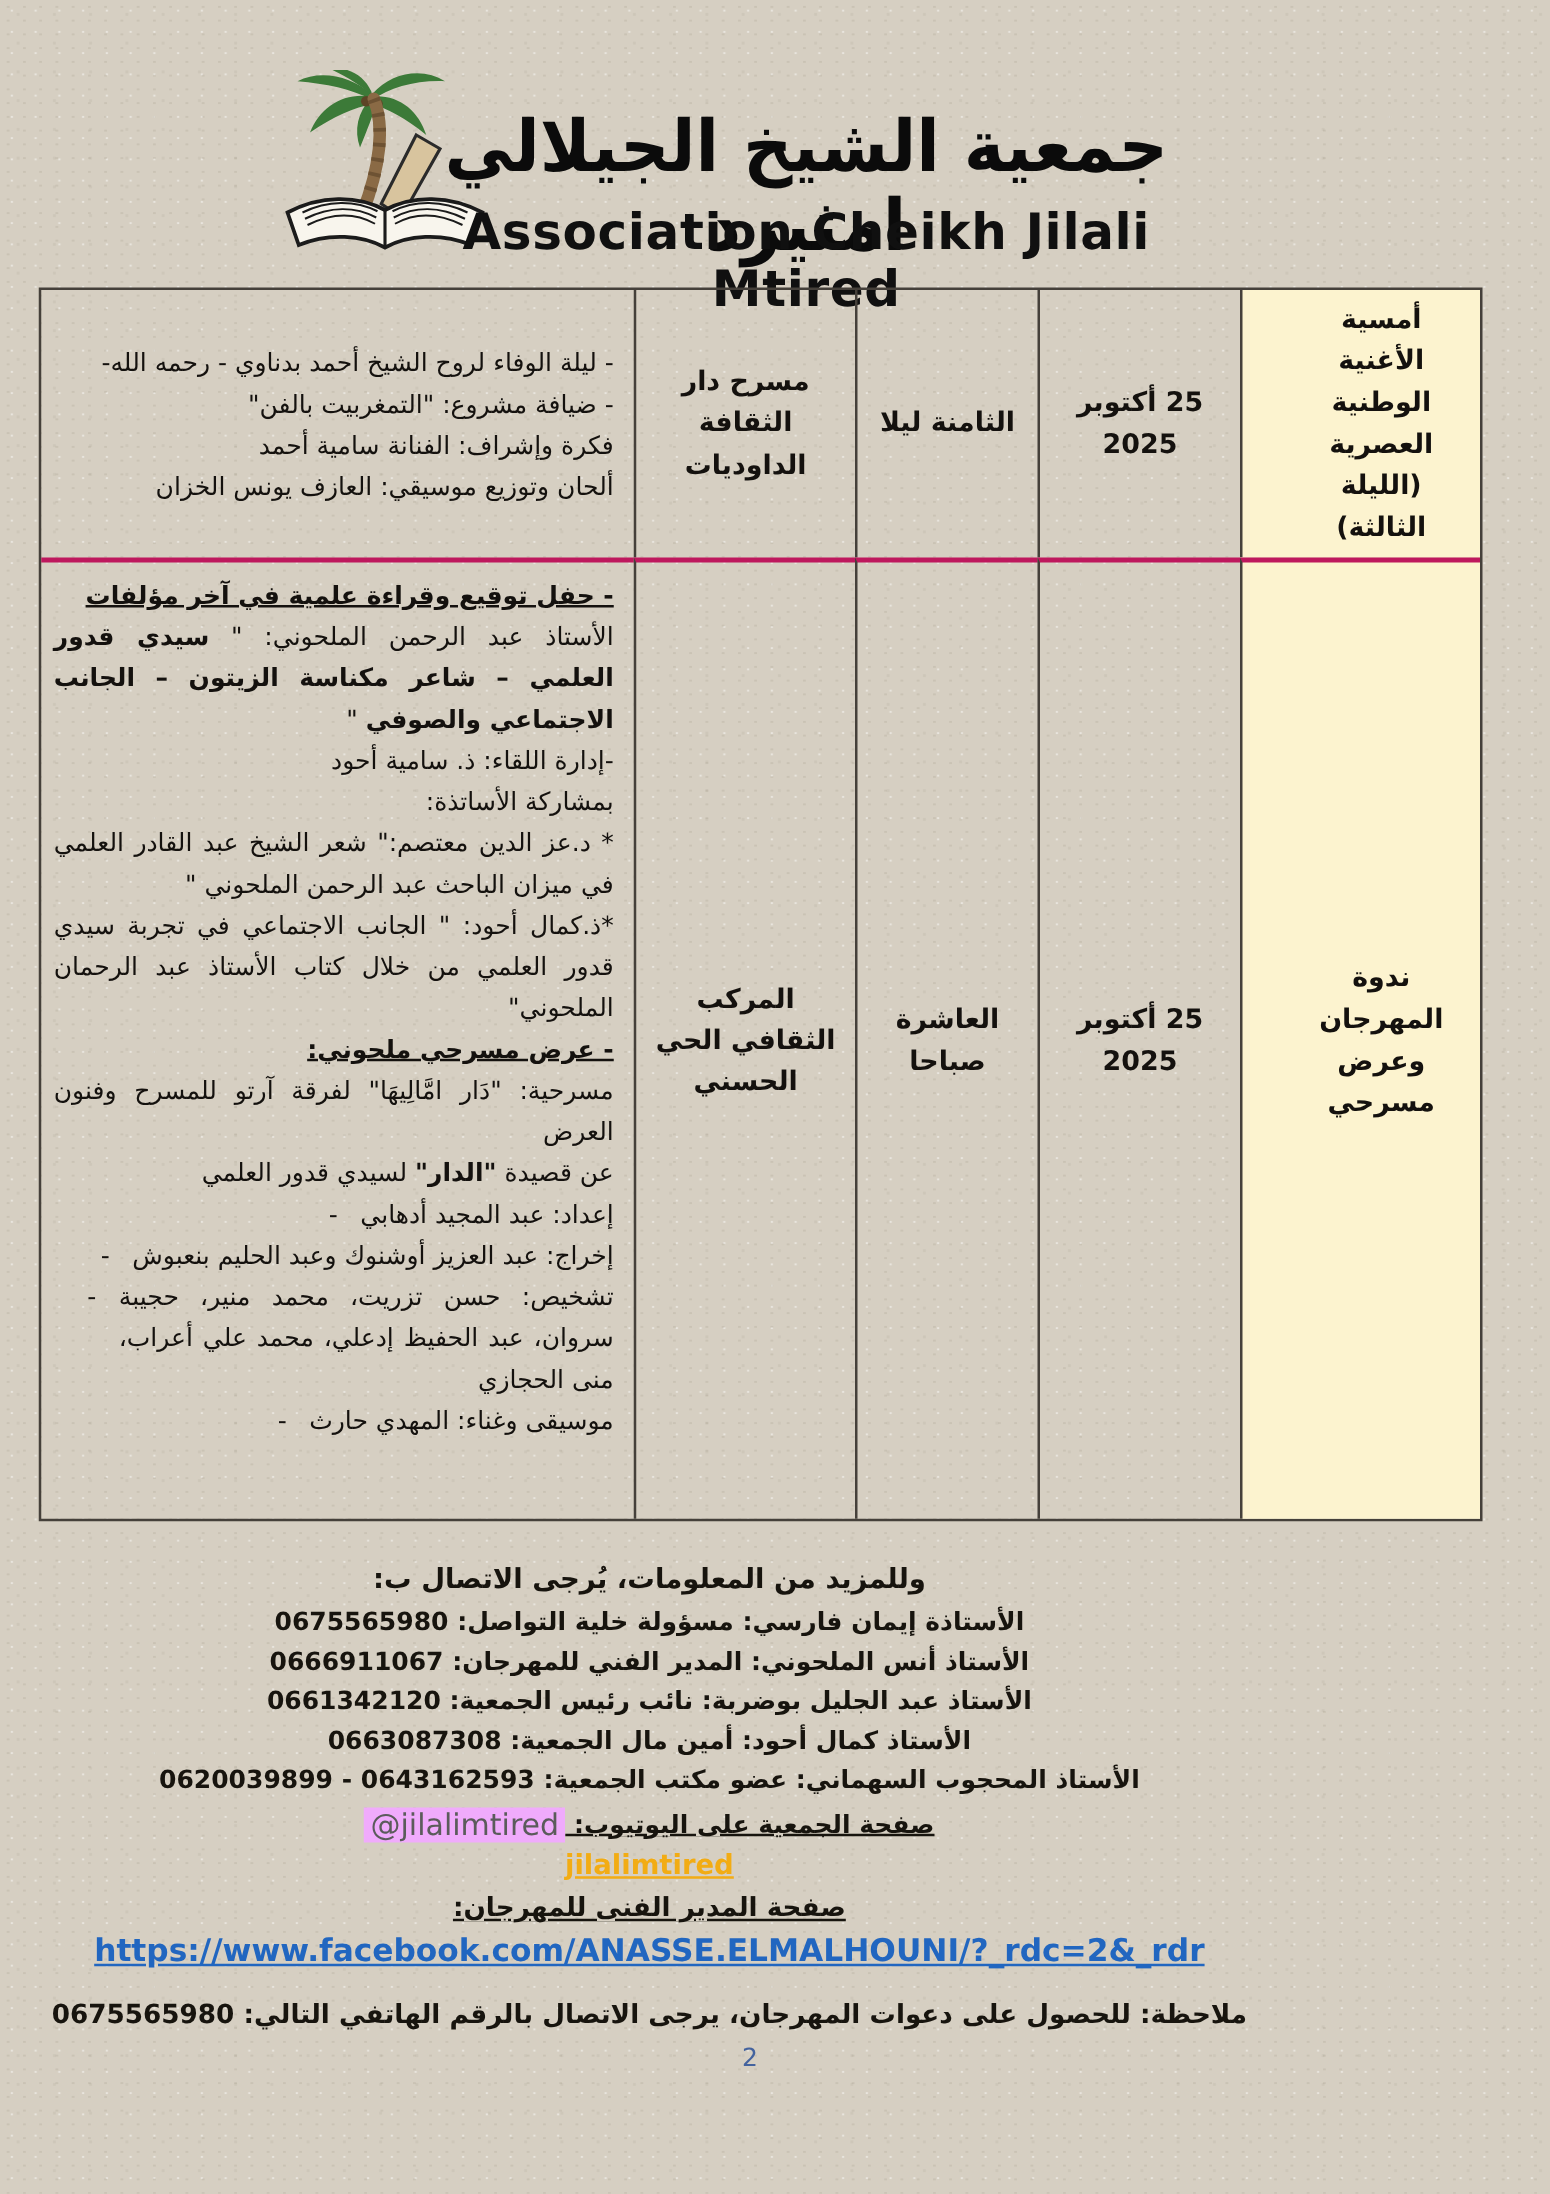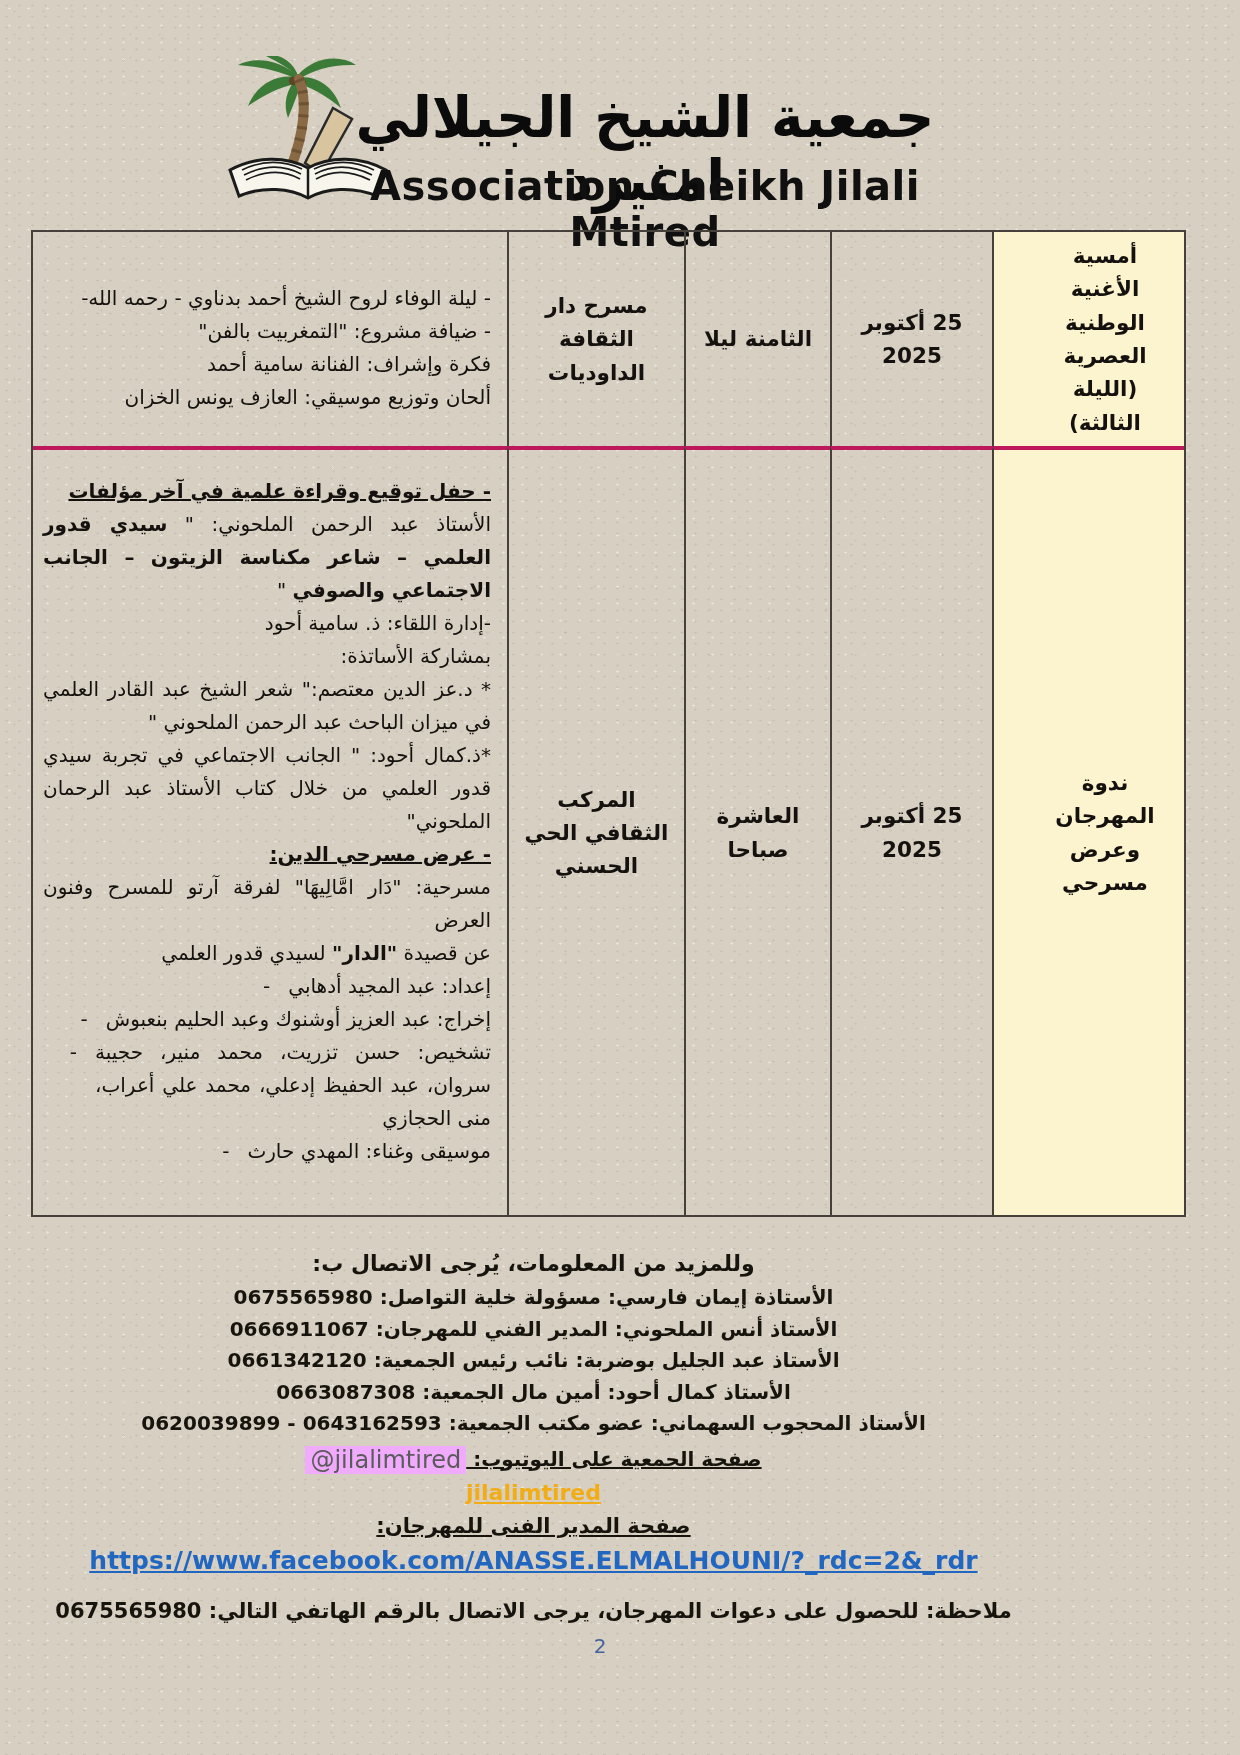--- a/index.html
+++ b/index.html
@@ -36,35 +36,35 @@
   .cell{border-left:2px solid #45403a;box-sizing:border-box;}
   .cell.first{border-left:none;}
   .cell.row2{border-top:4px solid #be185d;}
   .ccell{
     display:flex;align-items:center;justify-content:center;text-align:center;
     direction:rtl;font-weight:bold;font-size:21.5px;line-height:1.55;
     padding:0 12px;color:#14110e;
   }
   .event-cell{background:#fcf3cf;padding-left:44px;}
   .details-cell{
-    direction:rtl;padding:25px 16px 8px 10px;font-size:20px;line-height:33px;
+    direction:rtl;padding:10px 16px 8px 10px;font-size:20px;line-height:33px;
     display:flex;flex-direction:column;color:#14110e;
   }
   .details-cell.vcenter{justify-content:center;}
   .ln{text-align:justify;text-align-last:right;}
   .ub{font-weight:bold;text-decoration:underline;}
   .b{font-weight:bold;}
   .dline{display:flex;direction:ltr;justify-content:flex-end;gap:18px;text-align:initial;}
   .dmark{flex:0 0 auto;}
   .dtxt{direction:rtl;text-align:justify;text-align-last:right;max-width:396px;}
   
   .footer{
     position:absolute;top:1248px;left:0;width:1039px;
     display:flex;flex-direction:column;align-items:center;gap:2px;
-    direction:rtl;font-weight:bold;color:#17140e;padding-left:14px;
+    direction:rtl;font-weight:bold;color:#17140e;
   }
   .f-heading{font-size:22px;line-height:32px;}
   .contact-line{font-size:20px;line-height:31.5px;}
   .yt-line{font-size:20px;line-height:34px;}
   .yt-label{text-decoration:underline;}
   .yt-handle{
     direction:ltr;display:inline-block;background:#f0abfc;color:#5b5b5b;
     font-weight:normal;font-size:24px;padding:0 5px;line-height:28px;vertical-align:middle;
   }
   .yt-channel{color:#f2ac14;text-decoration:underline;font-size:22px;line-height:30px;cursor:pointer;}
@@ -125,21 +125,21 @@
   <div class="cell ccell">25 أكتوبر 2025</div>
   <div class="cell ccell event-cell">أمسية الأغنية الوطنية العصرية (الليلة الثالثة)</div>
 
   <div class="cell first row2 details-cell">
       <div class="ln ub">- حفل توقيع وقراءة علمية في آخر مؤلفات</div>
       <div class="ln"><span>الأستاذ عبد الرحمن الملحوني: " </span><span class="b">سيدي قدور العلمي – شاعر مكناسة الزيتون – الجانب الاجتماعي والصوفي</span><span> "</span></div>
       <div class="ln">-إدارة اللقاء: ذ. سامية أحود</div>
       <div class="ln">بمشاركة الأساتذة:</div>
       <div class="ln">* د.عز الدين معتصم:" شعر الشيخ عبد القادر العلمي في ميزان الباحث عبد الرحمن الملحوني "</div>
       <div class="ln">*ذ.كمال أحود: " الجانب الاجتماعي في تجربة سيدي قدور العلمي من خلال كتاب الأستاذ عبد الرحمان الملحوني"</div>
-      <div class="ln ub">- عرض مسرحي الدين:</div>
+      <div class="ln ub">- عرض مسرحي ملحوني:</div>
       <div class="ln">مسرحية: "دَار امَّالِيهَا" لفرقة آرتو للمسرح وفنون العرض</div>
       <div class="ln"><span>عن قصيدة </span><span class="b">"الدار"</span><span> لسيدي قدور العلمي</span></div>
       <div class="ln dline">
         <span class="dmark">-</span>
         <span class="dtxt">إعداد: عبد المجيد أدهابي</span>
       </div>
       <div class="ln dline">
         <span class="dmark">-</span>
         <span class="dtxt">إخراج: عبد العزيز أوشنوك وعبد الحليم بنعبوش</span>
       </div>

